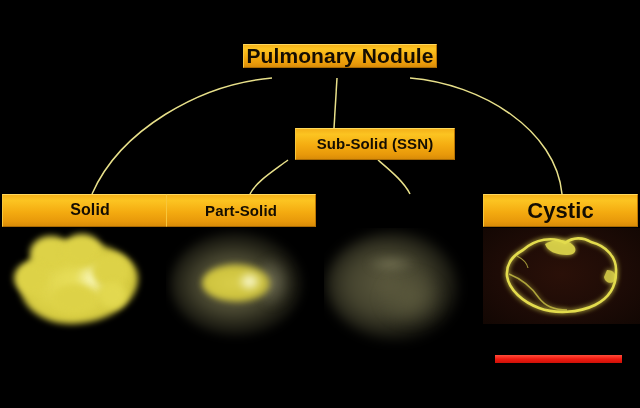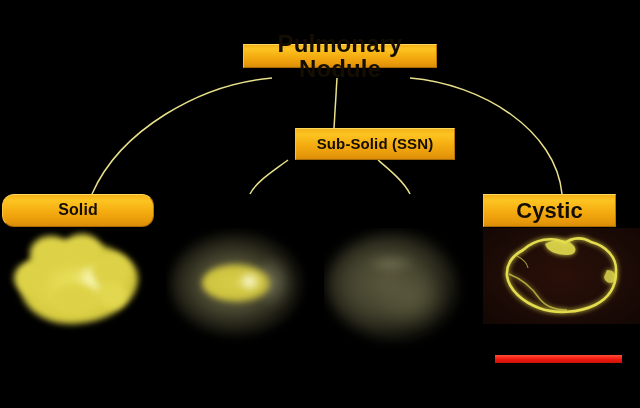--- a/index.html
+++ b/index.html
@@ -34,26 +34,26 @@
     border-bottom: 1px solid #a96a04;
     box-sizing: border-box;
     color: #140d02;
     font-weight: bold;
     letter-spacing: .1px;
     text-align: center;
     line-height: 1.05;
     z-index: 5;
   }
 
-  #box-root      { left:243px; top:44px;  width:194px; height:24px; font-size:24px; }
+  #box-root      { left:243px; top:44px;  width:194px; height:24px; font-size:21px; }
   #box-subsolid  { left:253px; top:128px; width:160px; height:32px; font-size:15px;margin-left:42px; }
-  #box-solid     { left:2px;   top:194px; width:152px; height:33px; font-size:16px;border-radius:12px; }
+  #box-solid     { left:2px;   top:194px; width:176px; height:33px; font-size:16px; }
   #box-partsolid { left:166px; top:194px; width:150px; height:33px; font-size:15px; }
   #box-pgg       { left:324px; top:194px; width:150px; height:33px; font-size:14px; }
-  #box-cystic    { left:483px; top:194px; width:133px; height:33px; font-size:22px; }
+  #box-cystic    { left:483px; top:194px; width:155px; height:33px; font-size:22px; }
 
   
   #connectors {
     position: absolute;
     left: 0; top: 0;
     width: 640px; height: 408px;
     z-index: 2;
     pointer-events: none;
   }
 
@@ -197,20 +197,23 @@
   </div>
 
   <div class="gbox" id="box-subsolid">
     <span>Sub-Solid (SSN)</span>
   </div>
 
   <div class="gbox" id="box-solid">
     <span>Solid</span>
   </div>
 
+  <div class="gbox" id="box-partsolid">
+    <span>Part-Solid</span>
+  </div>
 
 
   <div class="gbox" id="box-cystic">
     <span>Cystic</span>
   </div>
 
   <div class="panel" id="panel-solid">
     <div class="panel-bg"></div>
     <div id="solid-mass"></div>
     <div class="lobe" id="lobe-a"></div>

